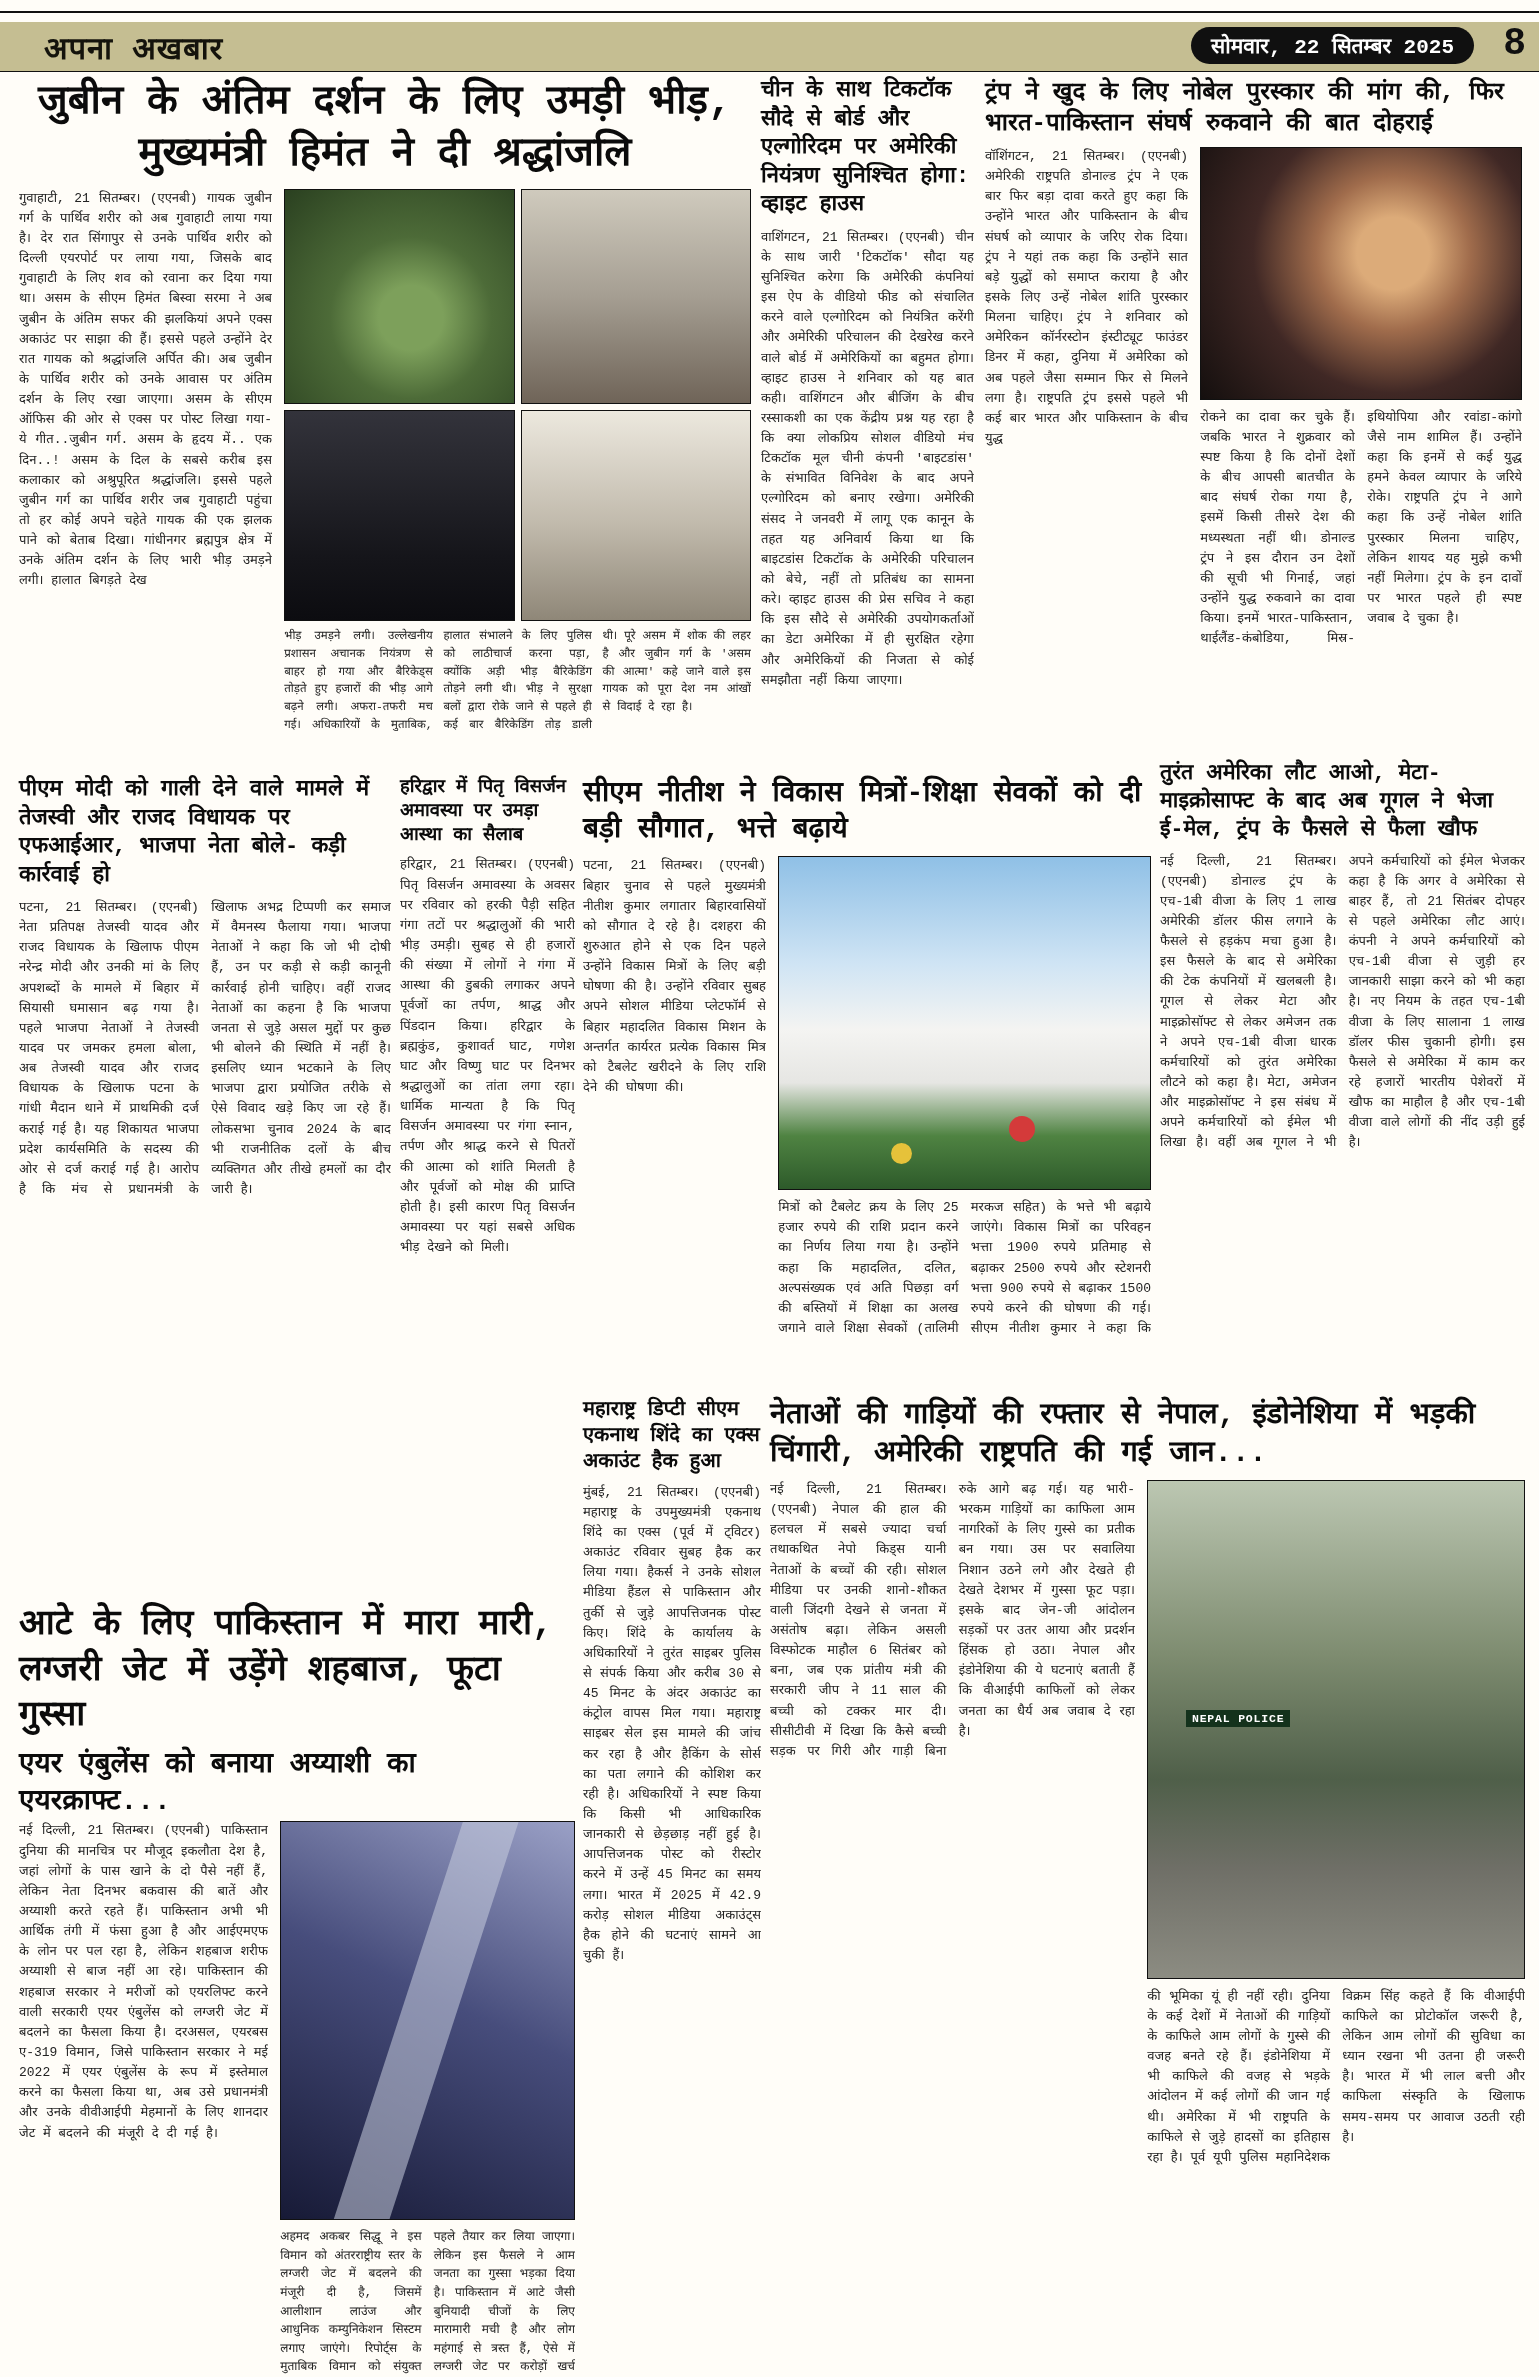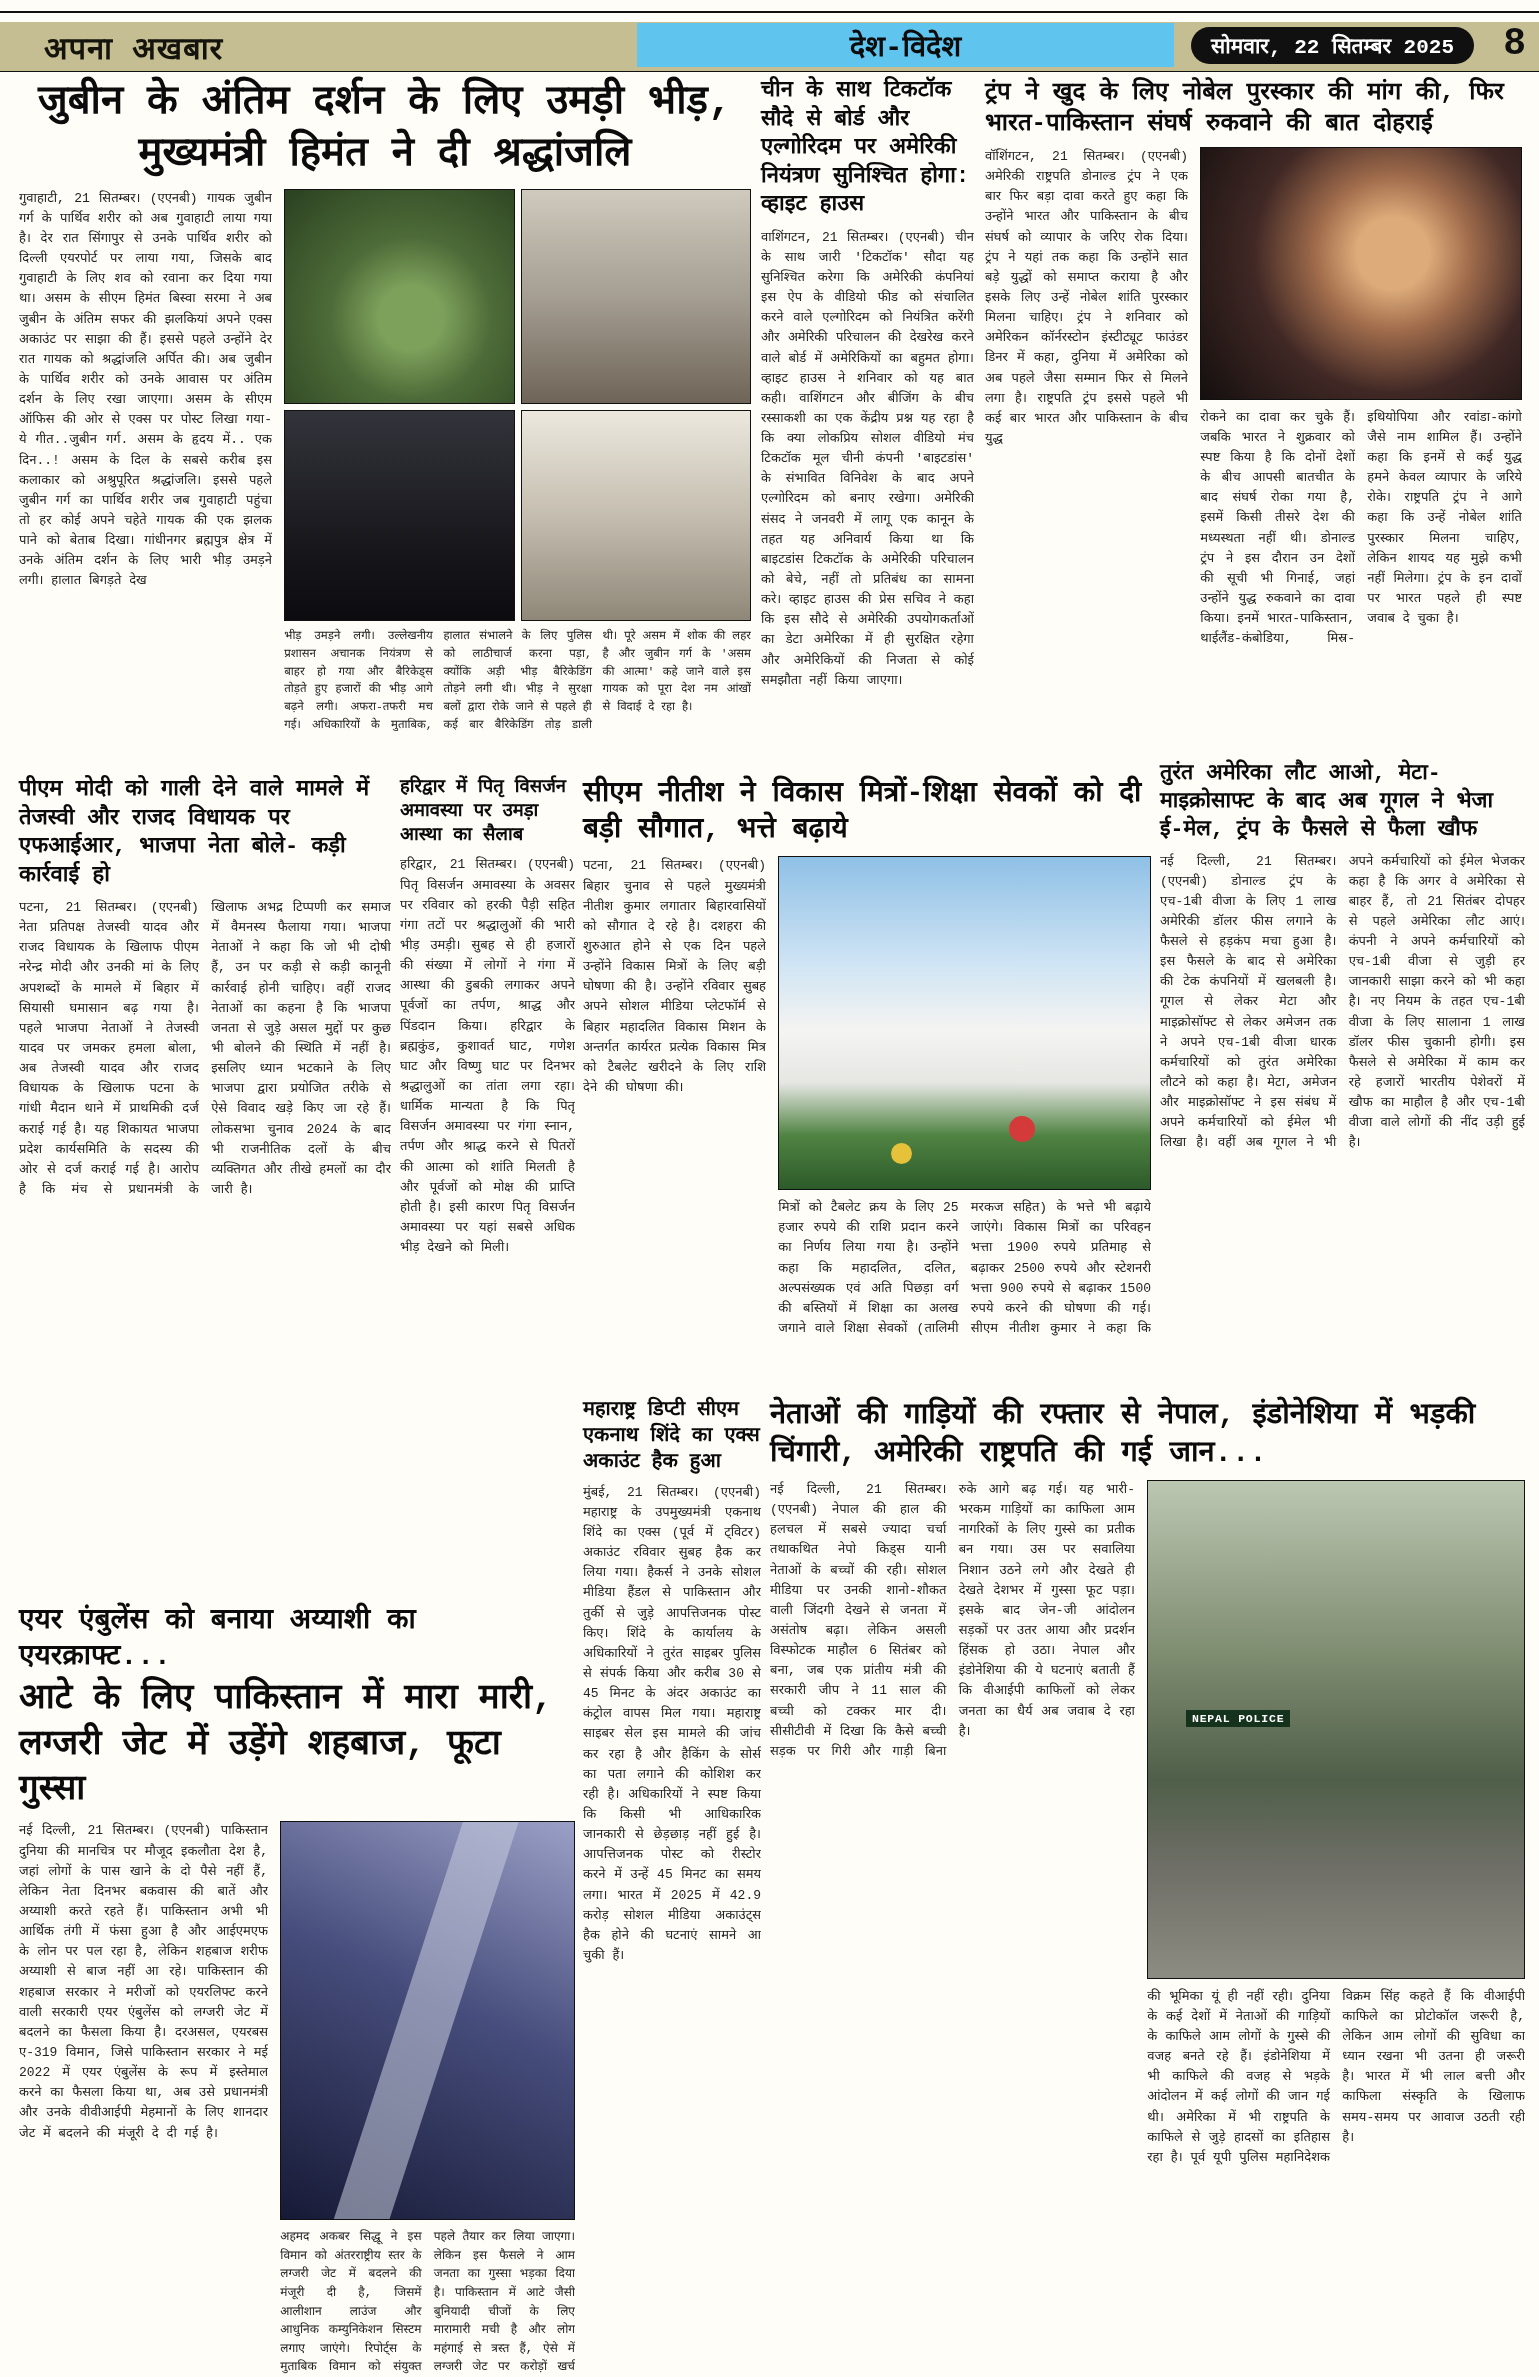--- a/index.html
+++ b/index.html
@@ -38,21 +38,20 @@
   .grid{display:grid;gap:12.3px;}
 </style>
 </head>
 <body>
 
 <div class="page">
 
   <div class="top-rule"></div>
   <div class="header-band">
     <div class="masthead">अपना अखबार</div>
-    <div class="section-box">देश-विदेश</div>
     <div class="date-pill">सोमवार, 22 सितम्बर 2025</div>
     <div class="page-num">8</div>
   </div>
 
   <div class="article" style="left:19px;top:77px;width:732px;height:690px;">
     <h1 class="hl" style="font-size:40px;text-align:center;">जुबीन के अंतिम दर्शन के लिए उमड़ी भीड़, मुख्यमंत्री हिमंत ने दी श्रद्धांजलि</h1>
     <div class="grid" style="grid-template-columns:253px 1fr;">
       <div class="body-txt" style="height:552px;">गुवाहाटी, 21 सितम्बर। (एएनबी) गायक जुबीन गर्ग के पार्थिव शरीर को अब गुवाहाटी लाया गया है। देर रात सिंगापुर से उनके पार्थिव शरीर को दिल्ली एयरपोर्ट पर लाया गया, जिसके बाद गुवाहाटी के लिए शव को रवाना कर दिया गया था। असम के सीएम हिमंत बिस्वा सरमा ने अब जुबीन के अंतिम सफर की झलकियां अपने एक्स अकाउंट पर साझा की हैं। इससे पहले उन्होंने देर रात गायक को श्रद्धांजलि अर्पित की। अब जुबीन के पार्थिव शरीर को उनके आवास पर अंतिम दर्शन के लिए रखा जाएगा। असम के सीएम ऑफिस की ओर से एक्स पर पोस्ट लिखा गया- ये गीत..जुबीन गर्ग. असम के हृदय में.. एक दिन..! असम के दिल के सबसे करीब इस कलाकार को अश्रुपूरित श्रद्धांजलि। इससे पहले जुबीन गर्ग का पार्थिव शरीर जब गुवाहाटी पहुंचा तो हर कोई अपने चहेते गायक की एक झलक पाने को बेताब दिखा। गांधीनगर ब्रह्मपुत्र क्षेत्र में उनके अंतिम दर्शन के लिए भारी भीड़ उमड़ने लगी। हालात बिगड़ते देख</div>
       <div>
         <div class="grid" style="grid-template-columns:1fr 1fr;gap:6.1px;">
@@ -123,22 +122,22 @@
       <div>
         <div class="ph ph-motorcade" style="height:499px;">
           <span class="photo-label">NEPAL POLICE</span>
         </div>
         <div class="body-txt cols-2" style="height:326px;margin-top:7.7px;">की भूमिका यूं ही नहीं रही। दुनिया के कई देशों में नेताओं की गाड़ियों के काफिले आम लोगों के गुस्से की वजह बनते रहे हैं। इंडोनेशिया में भी काफिले की वजह से भड़के आंदोलन में कई लोगों की जान गई थी। अमेरिका में भी राष्ट्रपति के काफिले से जुड़े हादसों का इतिहास रहा है। पूर्व यूपी पुलिस महानिदेशक विक्रम सिंह कहते हैं कि वीआईपी काफिले का प्रोटोकॉल जरूरी है, लेकिन आम लोगों की सुविधा का ध्यान रखना भी उतना ही जरूरी है। भारत में भी लाल बत्ती और काफिला संस्कृति के खिलाफ समय-समय पर आवाज उठती रही है।</div>
       </div>
     </div>
   </div>
 
   <div class="article" style="left:19px;top:1603px;width:556px;height:755px;">
+    <h2 class="hl" style="font-size:35px;">आटे के लिए पाकिस्तान में मारा मारी, लग्जरी जेट में उड़ेंगे शहबाज, फूटा गुस्सा</h2>
     <h2 class="hl" style="font-size:28px;margin-bottom:1.5px;">एयर एंबुलेंस को बनाया अय्याशी का एयरक्राफ्ट...</h2>
-    <h2 class="hl" style="font-size:35px;">आटे के लिए पाकिस्तान में मारा मारी, लग्जरी जेट में उड़ेंगे शहबाज, फूटा गुस्सा</h2>
     <div class="grid" style="grid-template-columns:249px 1fr;">
       <div class="body-txt" style="height:579px;">नई दिल्ली, 21 सितम्बर। (एएनबी) पाकिस्तान दुनिया की मानचित्र पर मौजूद इकलौता देश है, जहां लोगों के पास खाने के दो पैसे नहीं हैं, लेकिन नेता दिनभर बकवास की बातें और अय्याशी करते रहते हैं। पाकिस्तान अभी भी आर्थिक तंगी में फंसा हुआ है और आईएमएफ के लोन पर पल रहा है, लेकिन शहबाज शरीफ अय्याशी से बाज नहीं आ रहे। पाकिस्तान की शहबाज सरकार ने मरीजों को एयरलिफ्ट करने वाली सरकारी एयर एंबुलेंस को लग्जरी जेट में बदलने का फैसला किया है। दरअसल, एयरबस ए-319 विमान, जिसे पाकिस्तान सरकार ने मई 2022 में एयर एंबुलेंस के रूप में इस्तेमाल करने का फैसला किया था, अब उसे प्रधानमंत्री और उनके वीवीआईपी मेहमानों के लिए शानदार जेट में बदलने की मंजूरी दे दी गई है।</div>
       <div>
         <div class="ph ph-shehbaz" style="height:399px;">
           <div class="stair-stripe"></div>
         </div>
         <div class="body-txt cols-2" style="height:169px;margin-top:7.7px;font-size:12px;">अहमद अकबर सिद्धू ने इस विमान को अंतरराष्ट्रीय स्तर के लग्जरी जेट में बदलने की मंजूरी दी है, जिसमें आलीशान लाउंज और आधुनिक कम्युनिकेशन सिस्टम लगाए जाएंगे। रिपोर्ट्स के मुताबिक विमान को संयुक्त राज्य अमेरिका के दौरे से पहले तैयार कर लिया जाएगा। लेकिन इस फैसले ने आम जनता का गुस्सा भड़का दिया है। पाकिस्तान में आटे जैसी बुनियादी चीजों के लिए मारामारी मची है और लोग महंगाई से त्रस्त हैं, ऐसे में लग्जरी जेट पर करोड़ों खर्च करने से सोशल मीडिया पर लोगों की नाराजगी फूट पड़ी है।</div>
       </div>
     </div>
   </div>

